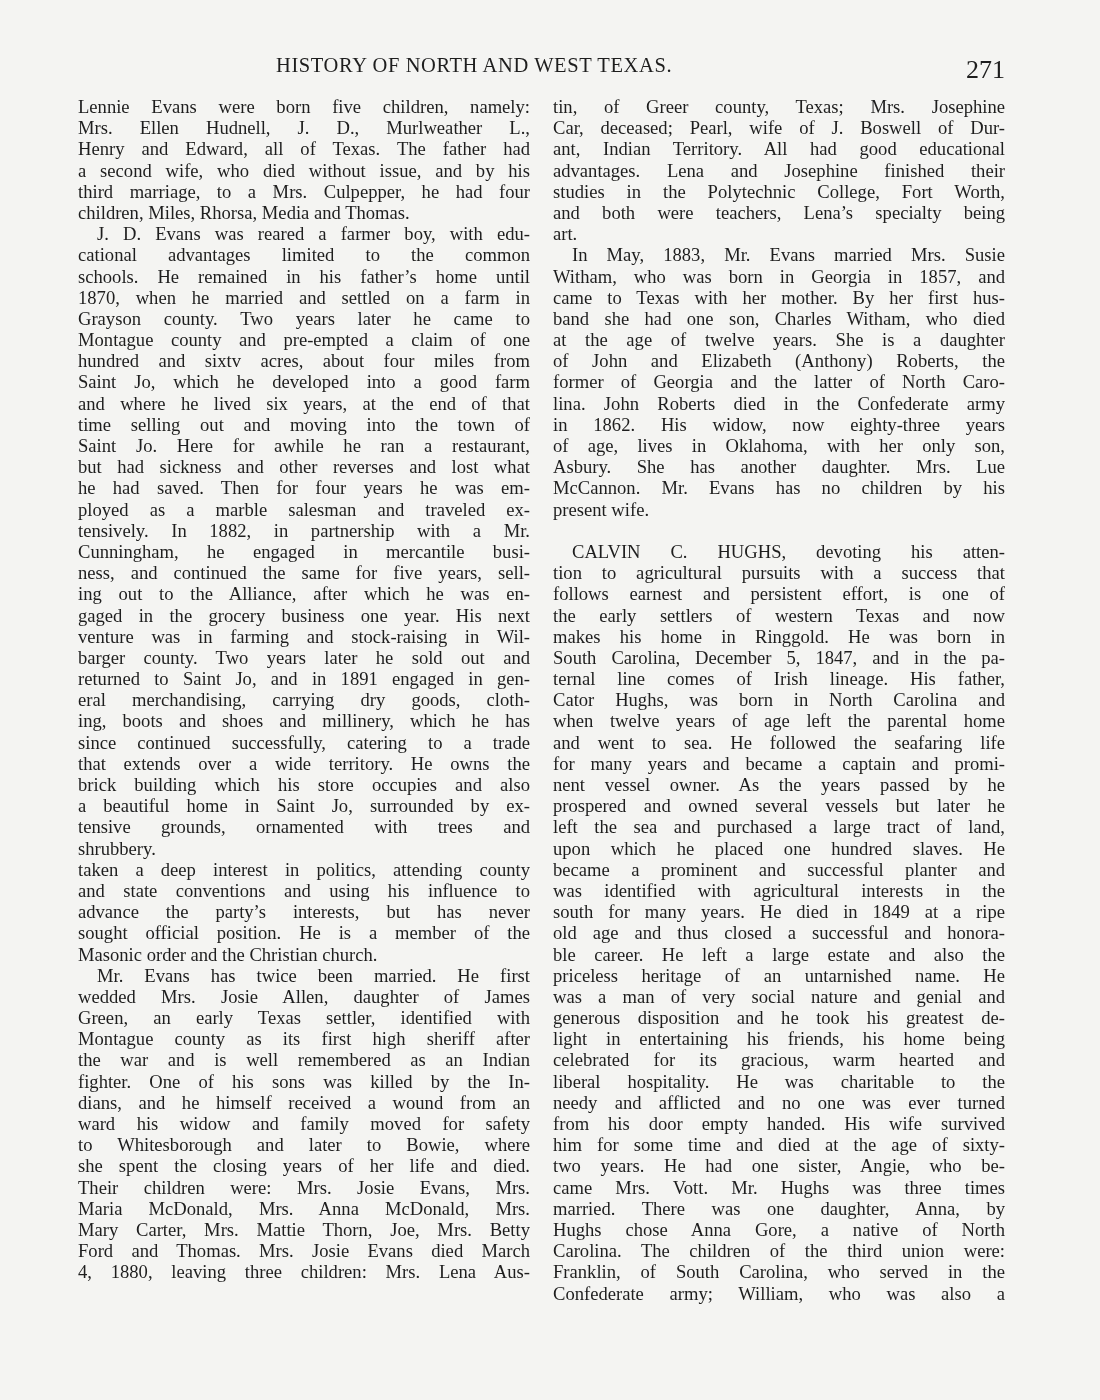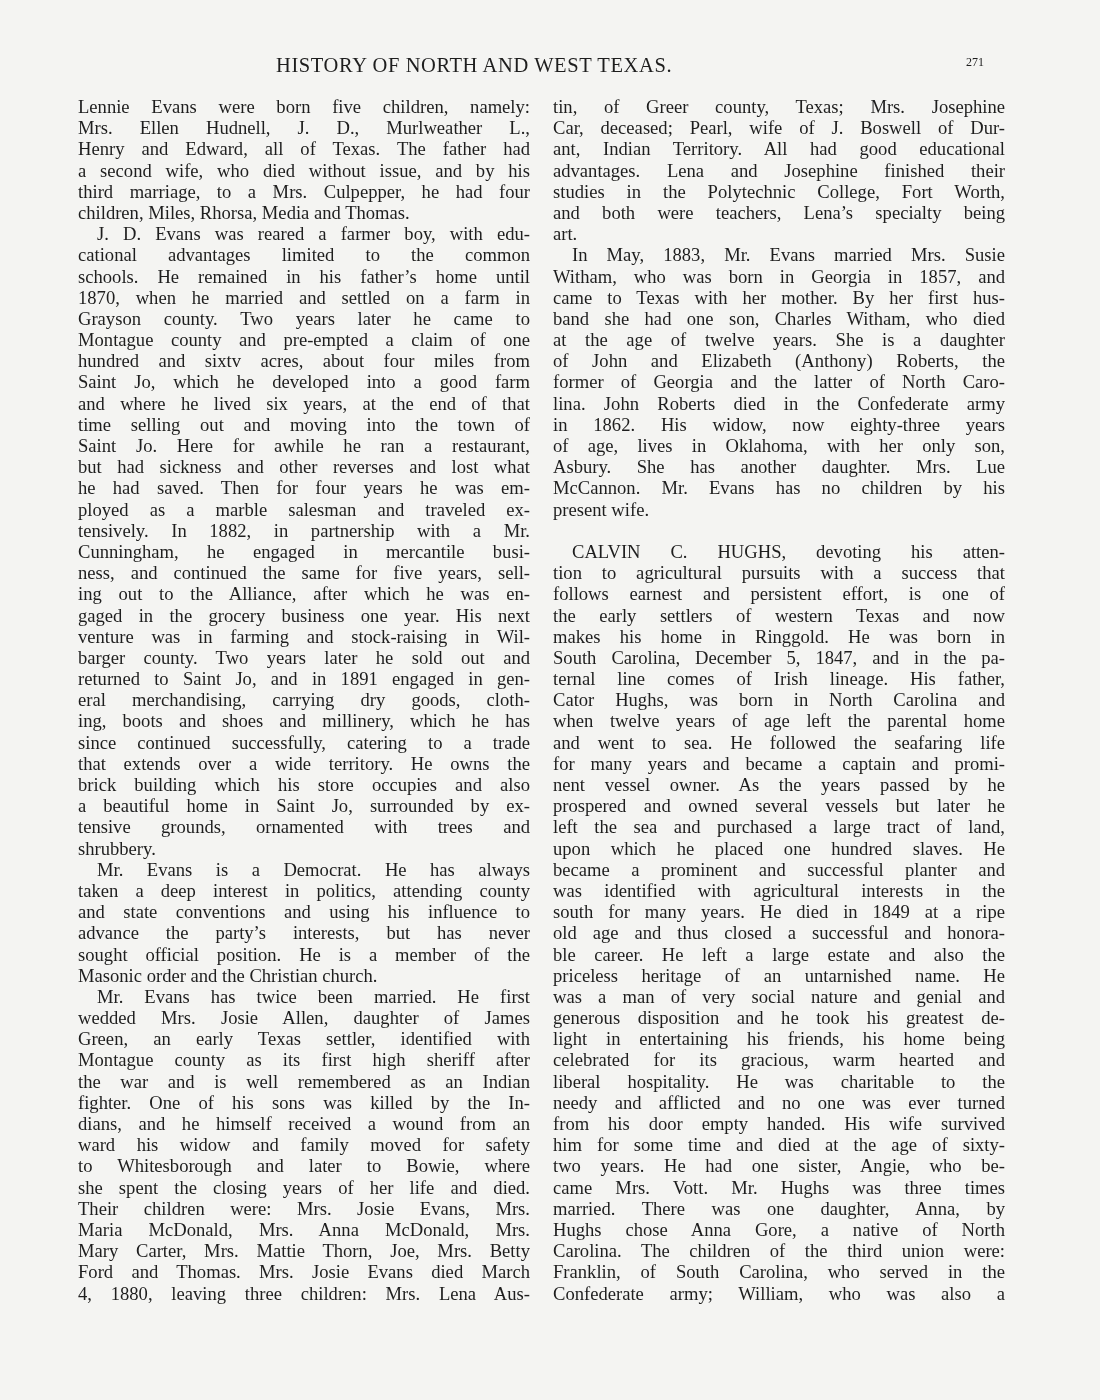--- a/index.html
+++ b/index.html
@@ -14,21 +14,21 @@
   .page { position: absolute; left: 0; top: 0; width: 1100px; height: 1400px; }
   .header {
     position: absolute; top: 54px; left: 0; width: 1100px; height: 30px;
   }
   .running-title {
     position: absolute; left: 276px; top: 0;
     font-size: 20.5px; letter-spacing: 0.6px; white-space: nowrap;
   }
   .page-number {
     position: absolute; left: 966px; top: 1px;
-    font-size: 12px; white-space: nowrap;
+    font-size: 26px; white-space: nowrap;
   }
   .column {
     position: absolute; top: 96px; width: 452px;
   }
   .col-left { left: 78px; }
   .col-right { left: 553px; }
   .line {
     display: block;
     height: 21.2px; line-height: 21.2px;
     font-size: 18.6px;
@@ -79,21 +79,20 @@
       <span class="line">barger county. Two years later he sold out and</span>
       <span class="line">returned to Saint Jo, and in 1891 engaged in gen-</span>
       <span class="line">eral merchandising, carrying dry goods, cloth-</span>
       <span class="line">ing, boots and shoes and millinery, which he has</span>
       <span class="line">since continued successfully, catering to a trade</span>
       <span class="line">that extends over a wide territory. He owns the</span>
       <span class="line">brick building which his store occupies and also</span>
       <span class="line">a beautiful home in Saint Jo, surrounded by ex-</span>
       <span class="line">tensive grounds, ornamented with trees and</span>
       <span class="line last">shrubbery.</span>
-      <span class="line indent">Mr. Evans is a Democrat. He has always</span>
       <span class="line">taken a deep interest in politics, attending county</span>
       <span class="line">and state conventions and using his influence to</span>
       <span class="line">advance the party’s interests, but has never</span>
       <span class="line">sought official position. He is a member of the</span>
       <span class="line last">Masonic order and the Christian church.</span>
       <span class="line indent">Mr. Evans has twice been married. He first</span>
       <span class="line">wedded Mrs. Josie Allen, daughter of James</span>
       <span class="line">Green, an early Texas settler, identified with</span>
       <span class="line">Montague county as its first high sheriff after</span>
       <span class="line">the war and is well remembered as an Indian</span>

